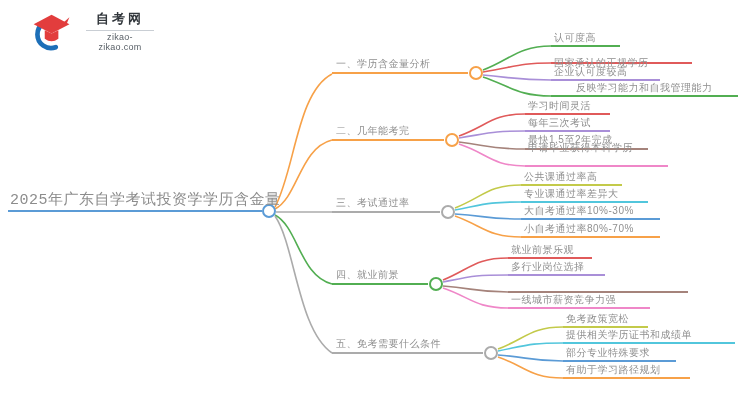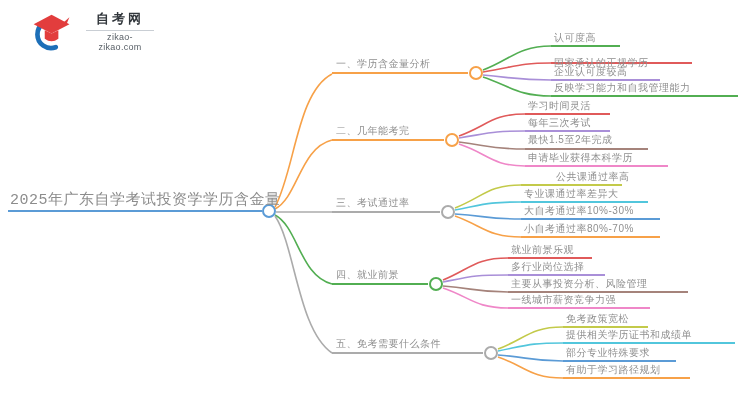--- a/index.html
+++ b/index.html
@@ -110,35 +110,34 @@
 
   <div class="label" style="left:336px; top:56px;">一、学历含金量分析</div>
   <div class="label" style="left:336px; top:123px;">二、几年能考完</div>
   <div class="label" style="left:336px; top:195px;">三、考试通过率</div>
   <div class="label" style="left:336px; top:267px;">四、就业前景</div>
   <div class="label" style="left:336px; top:336px;">五、免考需要什么条件</div>
 
   <div class="label" style="left:554px; top:30px;">认可度高</div>
   <div class="label" style="left:554px; top:47px;margin-top:8px;">国家承认的正规学历</div>
   <div class="label" style="left:554px; top:64px;">企业认可度较高</div>
-  <div class="label" style="left:554px; top:80px;">反映学习能力和自我管理能力</div>
+  <div class="label" style="left:576px; top:80px;">反映学习能力和自我管理能力</div>
 
   <div class="label" style="left:528px; top:98px;">学习时间灵活</div>
   <div class="label" style="left:528px; top:115px;">每年三次考试</div>
   <div class="label" style="left:528px; top:132px;">最快1.5至2年完成</div>
-  <div class="label" style="left:528px; top:150px;">申请毕业获得本科学历</div>
+  <div class="label" style="left:528px; top:140px;">申请毕业获得本科学历</div>
 
-  <div class="label" style="left:524px; top:169px;margin-left:32px;">公共课通过率高</div>
+  <div class="label" style="left:524px; top:169px;">公共课通过率高</div>
   <div class="label" style="left:524px; top:186px;">专业课通过率差异大</div>
   <div class="label" style="left:524px; top:203px;">大自考通过率10%-30%</div>
   <div class="label" style="left:524px; top:221px;">小自考通过率80%-70%</div>
 
   <div class="label" style="left:511px; top:242px;">就业前景乐观</div>
   <div class="label" style="left:511px; top:259px;">多行业岗位选择</div>
-  <div class="label" style="left:511px; top:276px;">主要从事投资分析、风险管理</div>
   <div class="label" style="left:511px; top:292px;">一线城市薪资竞争力强</div>
 
   <div class="label" style="left:566px; top:311px;">免考政策宽松</div>
   <div class="label" style="left:566px; top:327px;">提供相关学历证书和成绩单</div>
   <div class="label" style="left:566px; top:345px;">部分专业特殊要求</div>
   <div class="label" style="left:566px; top:362px;">有助于学习路径规划</div>
 
 </div>
 
 </body></html>

